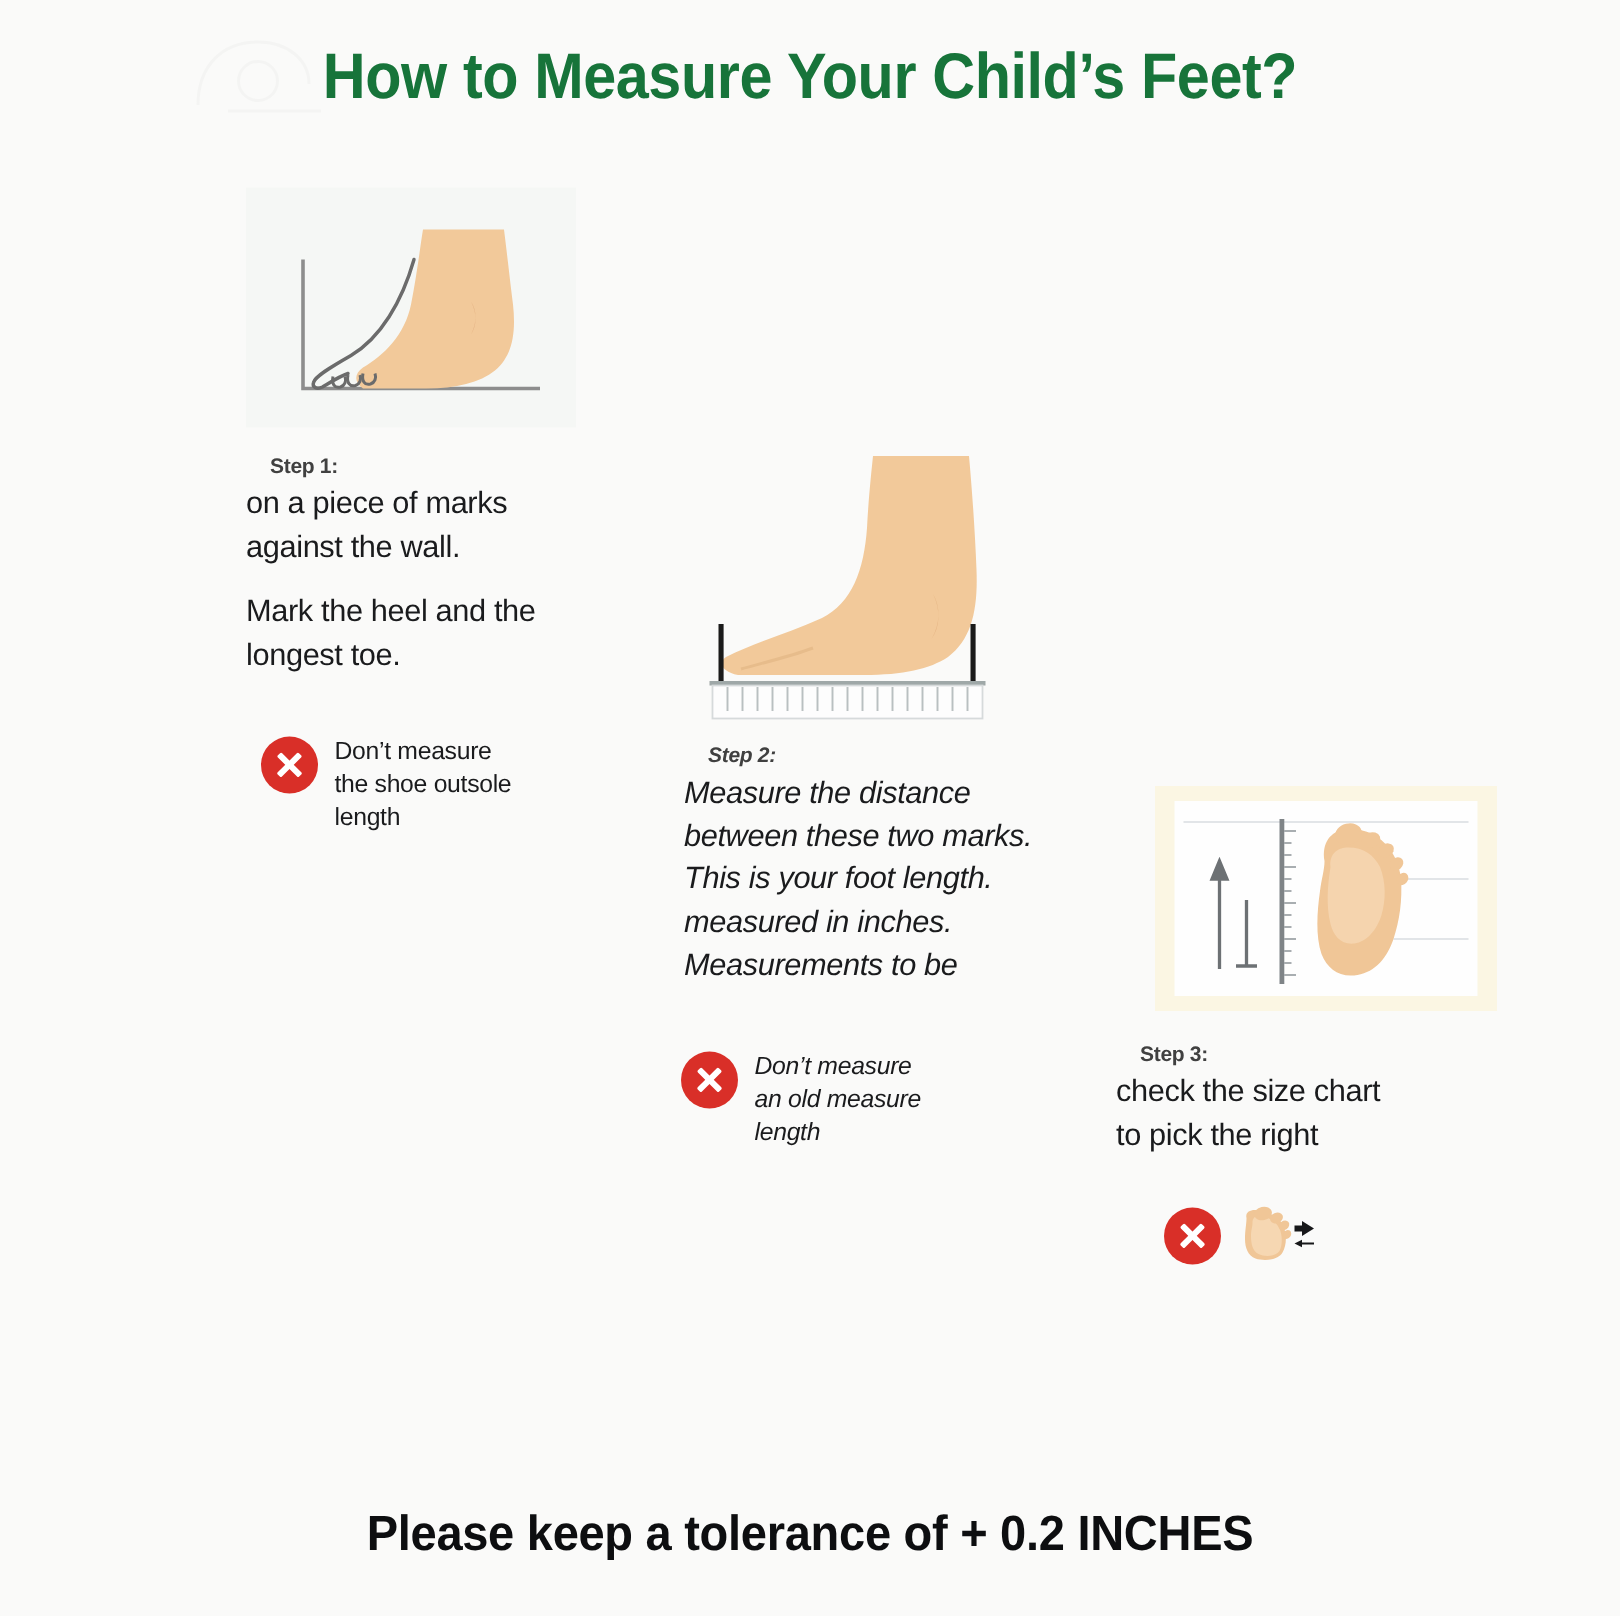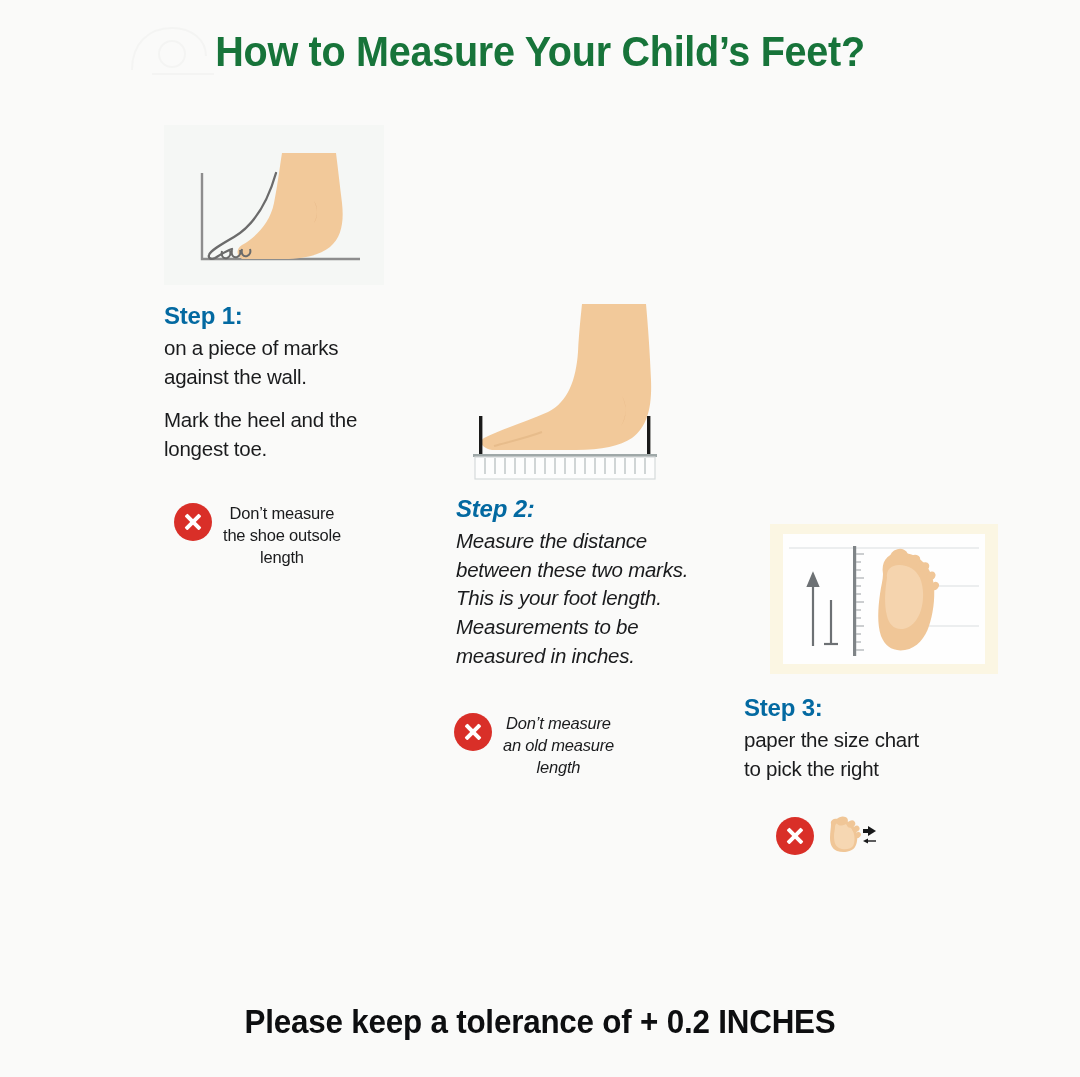--- a/index.html
+++ b/index.html
@@ -30,24 +30,25 @@
     font-size:43px;
     letter-spacing:-0.3px;
     color:#17743a;
     transform:scaleX(0.92);
   }
 
   
   .step { position:absolute; }
   .step-heading {
     font-weight:bold;
-    font-size:24px;
+    font-size:14px;
     letter-spacing:-0.2px;
-    color:#0369a1;
+    color:#404040;
     margin-bottom:4px;
+    margin-left:16px;
   }
   .step-body {
     font-size:20.5px;
     line-height:1.40;
     letter-spacing:-0.25px;
     color:#1a1b1d;
   }
   .step-body p { margin:0; }
   .step-body p.gap { margin-top:15px; }
 
@@ -70,21 +71,21 @@
   }
   .warn-circle::before { transform:translate(-50%,-50%) rotate(45deg); }
   .warn-circle::after  { transform:translate(-50%,-50%) rotate(-45deg); }
   .warn-text {
     font-size:16.5px;
     line-height:1.33;
     letter-spacing:-0.2px;
     color:#1a1b1d;
     padding-top:1px;
   }
-  .warn-text p { margin:0;text-align:center; }
+  .warn-text p { margin:0; }
 
   
   #step1 { left:164px; top:125px; width:250px; }
   .s1-img {
     width:220px; height:160px;
     background:#f5f7f5;
     position:relative; overflow:hidden;
   }
   #step1 .txt { margin-top:17px; }
   #step1 .warn { margin-top:38px; margin-left:10px; }
@@ -233,22 +234,22 @@
       </g>
     </svg>
   </div>
 
   <div class="txt">
     <div class="step-heading">Step 2:</div>
     <div class="step-body">
       <p>Measure the distance</p>
       <p>between these two marks.</p>
       <p>This is your foot length.</p>
+      <p>measured in inches.</p>
       <p>Measurements to be</p>
-      <p>measured in inches.</p>
     </div>
   </div>
 
   <div class="warn">
     <div class="warn-circle"></div>
     <div class="warn-text">
       <p>Don’t measure</p>
       <p>an old measure</p>
       <p>length</p>
     </div>
@@ -316,21 +317,21 @@
           <ellipse cx="148" cy="42" rx="5" ry="4" fill="#f0c697" transform="rotate(-42 148 42)"></ellipse>
           <ellipse cx="152" cy="52" rx="4.4" ry="3.6" fill="#f0c697" transform="rotate(-52 152 52)"></ellipse>
         </g>
       </svg>
     </div>
   </div>
 
   <div class="txt">
     <div class="step-heading">Step 3:</div>
     <div class="step-body">
-      <p>paper the size chart</p>
+      <p>check the size chart</p>
       <p>to pick the right</p>
     </div>
   </div>
 
   <div class="warn">
     <div class="warn-circle"></div>
     <div class="toe-warn-fig">
       <svg viewBox="0 0 52 42" width="52" height="42" aria-hidden="true">
 
         <path d="M6 10

